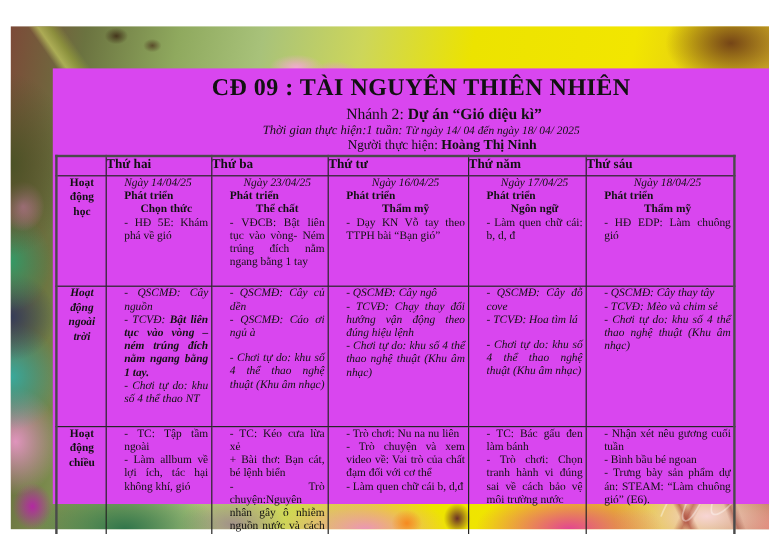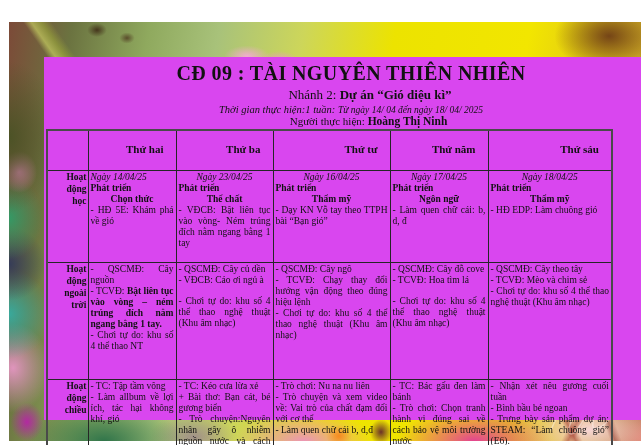--- a/index.html
+++ b/index.html
@@ -48,25 +48,25 @@
   .timeline{text-align:center;font-style:italic;font-size:10.5px;margin-top:1px;}
   .timeline .t2{font-size:9.5px;}
   .person{text-align:center;font-size:11px;padding-left:35px;}
   .person b{font-size:11.5px;}
   
   table.sched{table-layout:fixed;border-collapse:collapse;width:565px;margin:2px 0 0 2px;
               border:2px solid #4a4a4a;}
   .sched col.c0{width:41px}.sched col.c1{width:88px}.sched col.c2{width:97px}
   .sched col.c3{width:117px}.sched col.c4{width:98px}.sched col.c5{width:124px}
   .sched th,.sched td{border:1px solid #262626;vertical-align:top;overflow:hidden;}
-  .sched thead th{font-size:11px;font-weight:bold;text-align:right;height:15px;padding:12px;}
-  .sched tbody th.rowlab{font-size:9.5px;font-weight:bold;text-align:right;
+  .sched thead th{font-size:11px;font-weight:bold;text-align:left;height:15px;padding:0;}
+  .sched tbody th.rowlab{font-size:9.5px;font-weight:bold;text-align:center;
                          padding:1px 1px 16px 2px;line-height:1.25;}
-  .sched td{font-size:9.5px;line-height:1.16;padding:1px 2px 0 2px;}
-  tr.r0 > *{height:74px;} tr.r1 > *{height:99px;} tr.r2 > *{height:92px;}
+  .sched td{font-size:9.5px;line-height:1.16;padding:1px 2px 0 15px;}
+  tr.r0 > *{height:74px;} tr.r1 > *{height:99px;font-style:italic;} tr.r2 > *{height:92px;}
   .line{text-align:justify;}
   .line.c{text-align:center;}
   .line.b,.seg.b{font-weight:bold;}
   .line.i{font-style:italic;}
   .line.blank{min-height:10px;}
 </style>
 </head>
 <body>
 
 <div class="stage">
@@ -145,50 +145,50 @@
           </tr>
           <tr class="r1">
             <th class="rowlab">Hoạt động ngoài trời</th>
             <td>
               <div class="line">- QSCMĐ: Cây nguồn</div>
               <div class="line"><span class="seg">- TCVĐ: </span><span class="seg b">Bật liên tục vào vòng – ném trúng đích nằm ngang bằng 1 tay.</span></div>
               <div class="line">- Chơi tự do: khu số 4 thể thao NT</div>
             </td>
             <td>
               <div class="line">- QSCMĐ: Cây củ dền</div>
-              <div class="line">- VĐCB: Cáo ơi ngủ à</div>
+              <div class="line">- QSCMĐ: Cáo ơi ngủ à</div>
               <div class="line blank"></div>
               <div class="line">- Chơi tự do: khu số 4 thể thao nghệ thuật (Khu âm nhạc)</div>
             </td>
             <td>
               <div class="line">- QSCMĐ: Cây ngô</div>
               <div class="line">- TCVĐ: Chạy thay đổi hướng vận động theo đúng hiệu lệnh</div>
               <div class="line">- Chơi tự do: khu số 4 thể thao nghệ thuật (Khu âm nhạc)</div>
             </td>
             <td>
               <div class="line">- QSCMĐ: Cây đỗ cove</div>
               <div class="line">- TCVĐ: Hoa tìm lá</div>
               <div class="line blank"></div>
               <div class="line">- Chơi tự do: khu số 4 thể thao nghệ thuật (Khu âm nhạc)</div>
             </td>
             <td>
-              <div class="line">- QSCMĐ: Cây theo tây</div>
+              <div class="line">- QSCMĐ: Cây thay tây</div>
               <div class="line">- TCVĐ: Mèo và chim sẻ</div>
               <div class="line">- Chơi tự do: khu số 4 thể thao nghệ thuật (Khu âm nhạc)</div>
             </td>
           </tr>
           <tr class="r2">
             <th class="rowlab">Hoạt động chiều</th>
             <td>
-              <div class="line">- TC: Tập tầm vông</div>
+              <div class="line">- TC: Tập tầm ngoài</div>
               <div class="line">- Làm allbum về lợi ích, tác hại không khí, gió</div>
             </td>
             <td>
               <div class="line">- TC: Kéo cưa lừa xẻ</div>
-              <div class="line">+ Bài thơ: Bạn cát, bé gương biển</div>
+              <div class="line">+ Bài thơ: Bạn cát, bé lệnh biển</div>
               <div class="line">- Trò chuyện:Nguyên nhân gây ô nhiễm nguồn nước và cách bảo vệ nhìn nước</div>
             </td>
             <td>
               <div class="line">- Trò chơi: Nu na nu liên</div>
               <div class="line">- Trò chuyện và xem video về: Vai trò của chất đạm đối với cơ thể</div>
               <div class="line">- Làm quen chữ cái b, d,đ</div>
             </td>
             <td>
               <div class="line">- TC: Bác gấu đen làm bánh</div>
               <div class="line">- Trò chơi: Chọn tranh hành vi đúng sai về cách bảo vệ môi trường nước</div>

